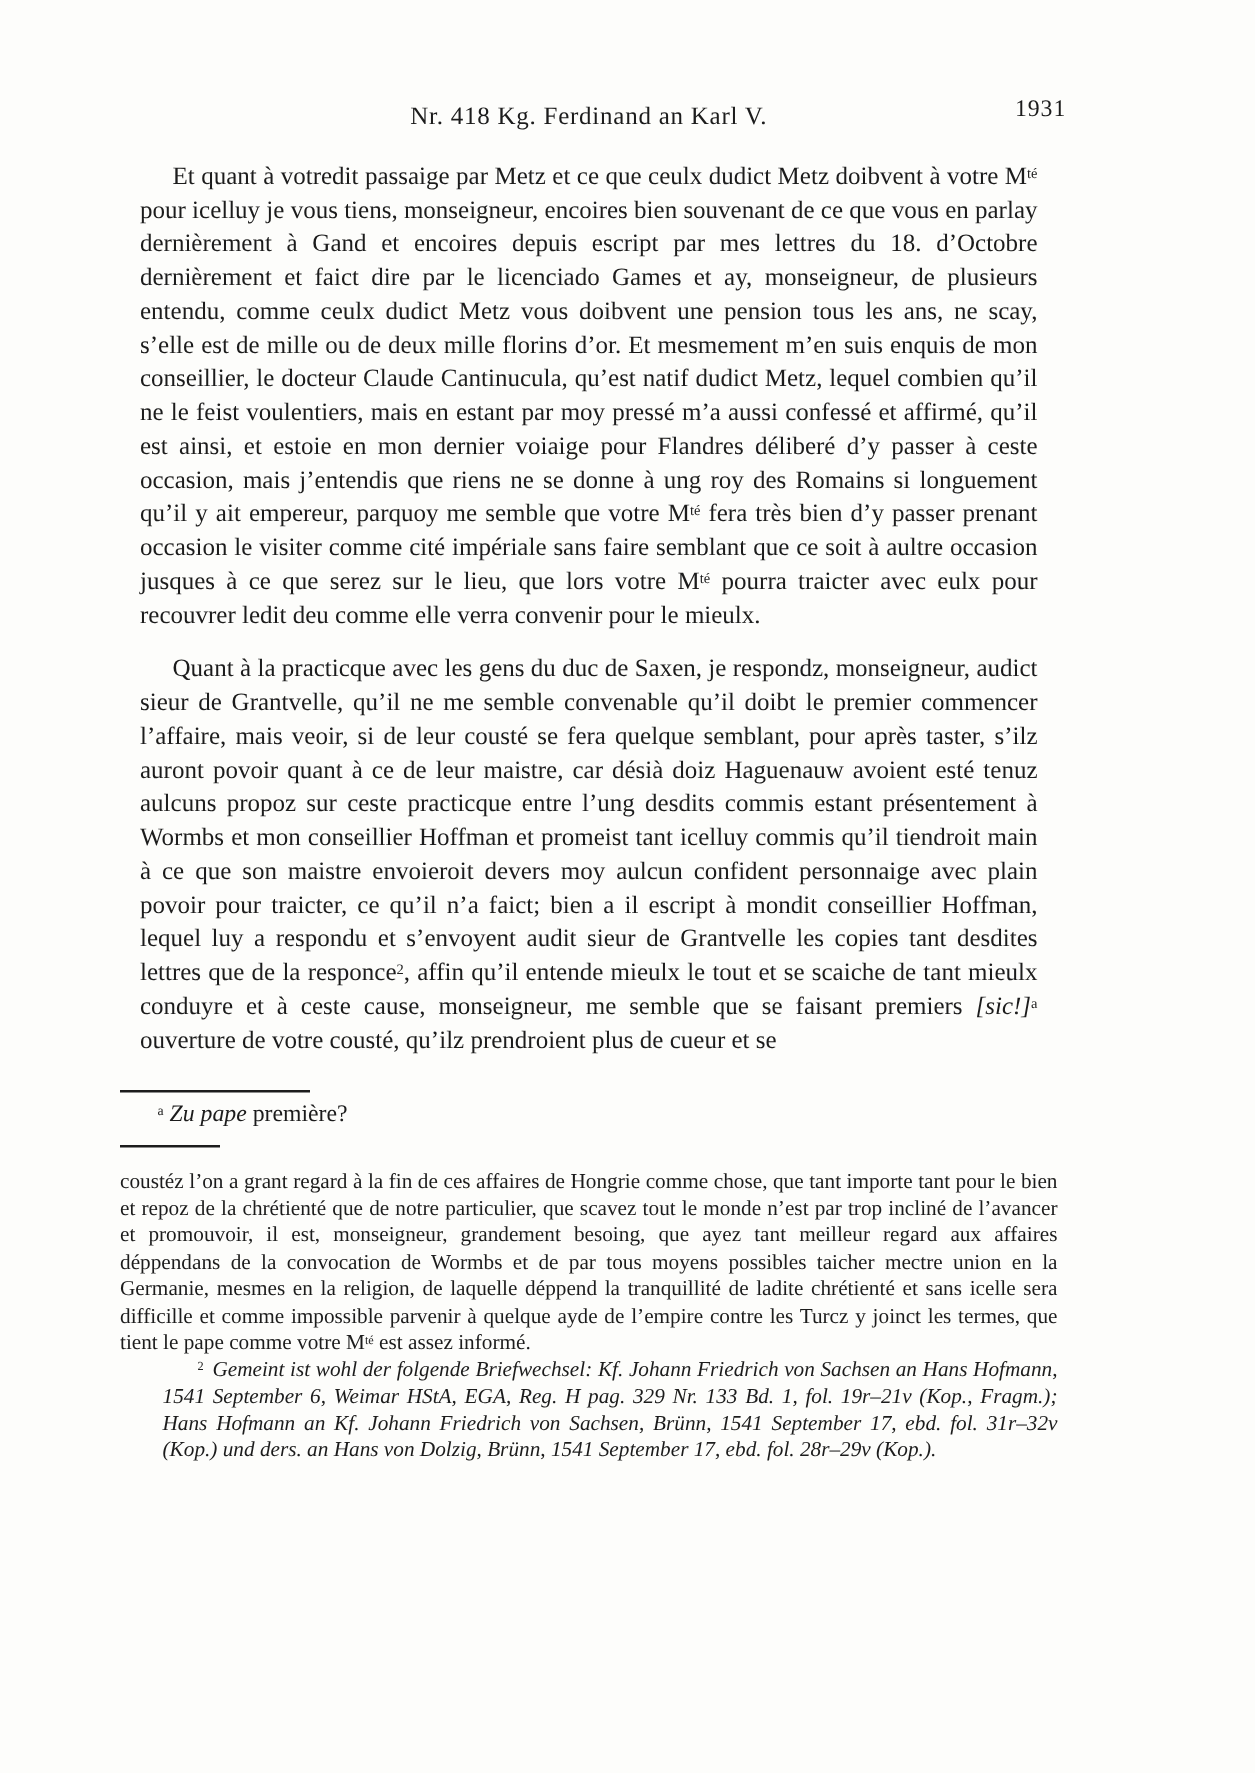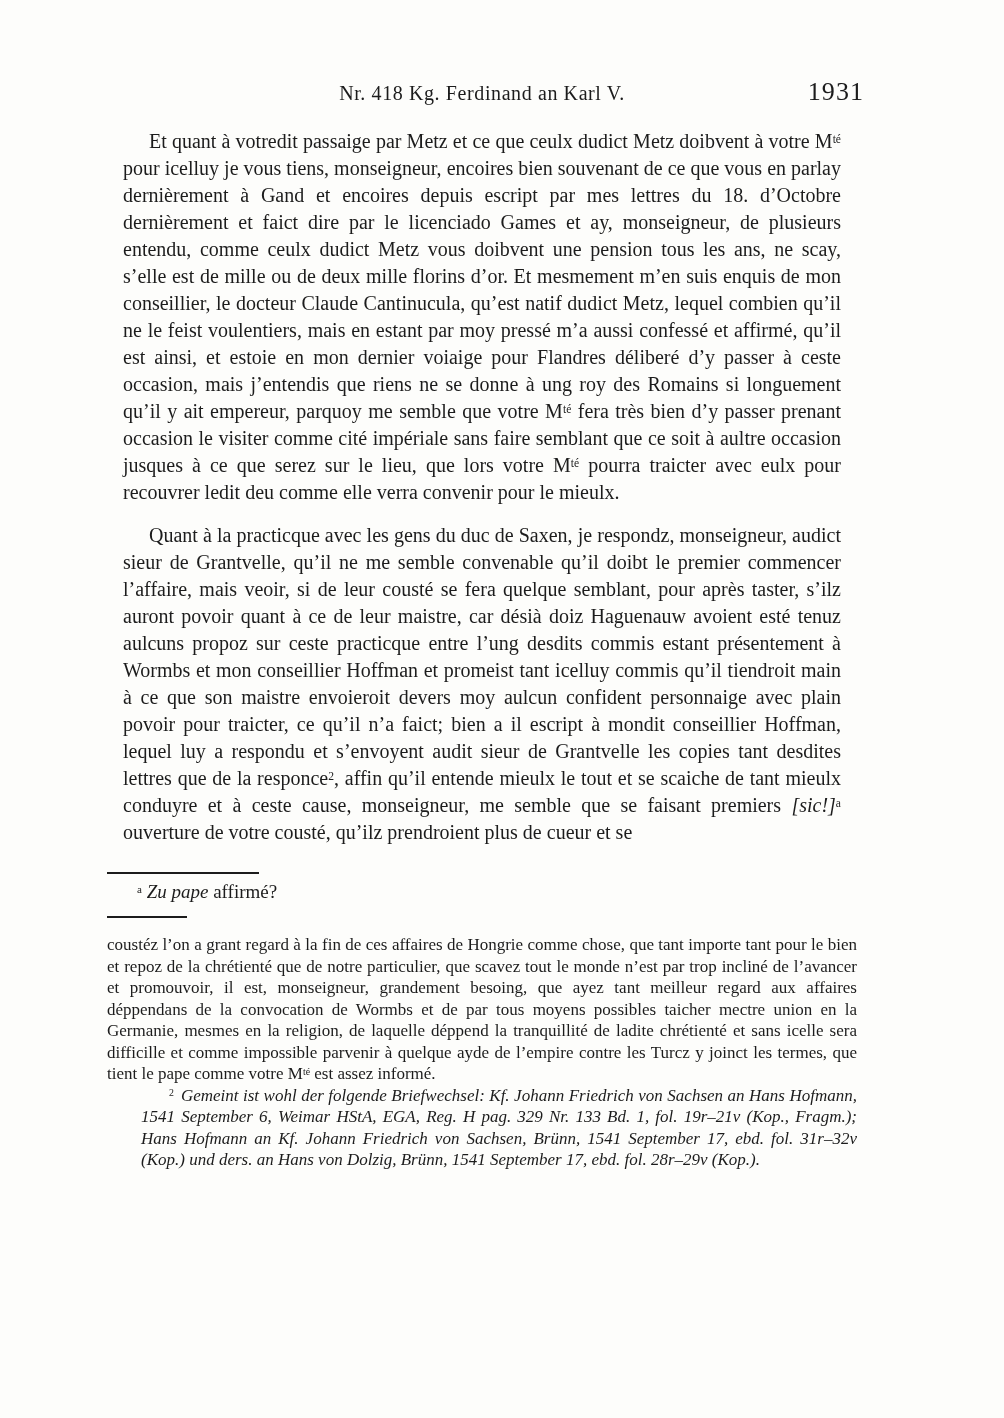--- a/index.html
+++ b/index.html
@@ -15,40 +15,40 @@
     position:relative;
     width:1004px;
     height:1418px;
     background:var(--paper);
     color:var(--ink);
     font-family:"Liberation Serif", serif;
     overflow:hidden;
   }
   .textblock{
     position:absolute;
-    left:107px;
+    left:96px;
     top:0;
     width:750px;
   }
   .pagehead{
     position:relative;
     margin-top:82px;
     height:30px;
   }
   .running-head{
     text-align:center;
     font-size:20px;
     letter-spacing:0.03em;
     white-space:nowrap;
   }
   .page-number{
     position:absolute;
     right:-7px;
     top:-5px;
-    font-size:26px;
+    font-size:19px;
     letter-spacing:0.04em;
   }
   main{
     display:block;
     margin-top:12px;
   }
   .body-par{
     margin:16px;
     font-size:20px;
     line-height:27px;
@@ -113,21 +113,21 @@
       <div class="page-number">1931</div>
     </header>
 
     <main>
       <p class="body-par"><span>Et quant à votredit passaige par Metz et ce que ceulx dudict Metz doibvent à votre M</span><span class="sup">té</span><span> pour icelluy je vous tiens, monseigneur, encoires bien souvenant de ce que vous en parlay dernièrement à Gand et encoires depuis escript par mes lettres du 18. d’Octobre dernièrement et faict dire par le licenciado Games et ay, monseigneur, de plusieurs entendu, comme ceulx dudict Metz vous doibvent une pension tous les ans, ne scay, s’elle est de mille ou de deux mille florins d’or. Et mesmement m’en suis enquis de mon conseillier, le docteur Claude Cantinucula, qu’est natif dudict Metz, lequel combien qu’il ne le feist voulentiers, mais en estant par moy pressé m’a aussi confessé et affirmé, qu’il est ainsi, et estoie en mon dernier voiaige pour Flandres déliberé d’y passer à ceste occasion, mais j’entendis que riens ne se donne à ung roy des Romains si longuement qu’il y ait empereur, parquoy me semble que votre M</span><span class="sup">té</span><span> fera très bien d’y passer prenant occasion le visiter comme cité impériale sans faire semblant que ce soit à aultre occasion jusques à ce que serez sur le lieu, que lors votre M</span><span class="sup">té</span><span> pourra traicter avec eulx pour recouvrer ledit deu comme elle verra convenir pour le mieulx.</span></p>
       <p class="body-par"><span>Quant à la practicque avec les gens du duc de Saxen, je respondz, monseigneur, audict sieur de Grantvelle, qu’il ne me semble convenable qu’il doibt le premier commencer l’affaire, mais veoir, si de leur cousté se fera quelque semblant, pour après taster, s’ilz auront povoir quant à ce de leur maistre, car désià doiz Haguenauw avoient esté tenuz aulcuns propoz sur ceste practicque entre l’ung desdits commis estant présentement à Wormbs et mon conseillier Hoffman et promeist tant icelluy commis qu’il tiendroit main à ce que son maistre envoieroit devers moy aulcun confident personnaige avec plain povoir pour traicter, ce qu’il n’a faict; bien a il escript à mondit conseillier Hoffman, lequel luy a respondu et s’envoyent audit sieur de Grantvelle les copies tant desdites lettres que de la responce</span><span class="sup">2</span><span>, affin qu’il entende mieulx le tout et se scaiche de tant mieulx conduyre et à ceste cause, monseigneur, me semble que se faisant premiers </span><span class="italic">[sic!]</span><span class="sup">a</span><span> ouverture de votre cousté, qu’ilz prendroient plus de cueur et se</span></p>
     </main>
 
     <div class="fn-rule fn-rule-a"></div>
 
-    <p class="fn-a"><span class="sup">a</span><span> </span><span class="italic">Zu pape</span><span> affirmé?</span></p>
+    <p class="fn-a"><span class="sup">a</span><span> </span><span class="italic">Zu pape</span><span> première?</span></p>
 
     <div class="fn-rule fn-rule-cont"></div>
 
     <p class="fn-small fn-cont"><span>coustéz l’on a grant regard à la fin de ces affaires de Hongrie comme chose, que tant importe tant pour le bien et repoz de la chrétienté que de notre particulier, que scavez tout le monde n’est par trop incliné de l’avancer et promouvoir, il est, monseigneur, grandement besoing, que ayez tant meilleur regard aux affaires déppendans de la convocation de Wormbs et de par tous moyens possibles taicher mectre union en la Germanie, mesmes en la religion, de laquelle déppend la tranquillité de ladite chrétienté et sans icelle sera difficille et comme impossible parvenir à quelque ayde de l’empire contre les Turcz y joinct les termes, que tient le pape comme votre M</span><span class="sup">té</span><span> est assez informé.</span></p>
 
     <p class="fn-small fn-2"><span class="sup">2</span><span class="italic">Gemeint ist wohl der folgende Briefwechsel: Kf. Johann Friedrich von Sachsen an Hans Hofmann, 1541 September 6, Weimar HStA, EGA, Reg. H pag. 329 Nr. 133 Bd. 1, fol. 19r–21v (Kop., Fragm.); Hans Hofmann an Kf. Johann Friedrich von Sachsen, Brünn, 1541 September 17, ebd. fol. 31r–32v (Kop.) und ders. an Hans von Dolzig, Brünn, 1541 September 17, ebd. fol. 28r–29v (Kop.).</span></p>
 
   </div>
 </div>
 

